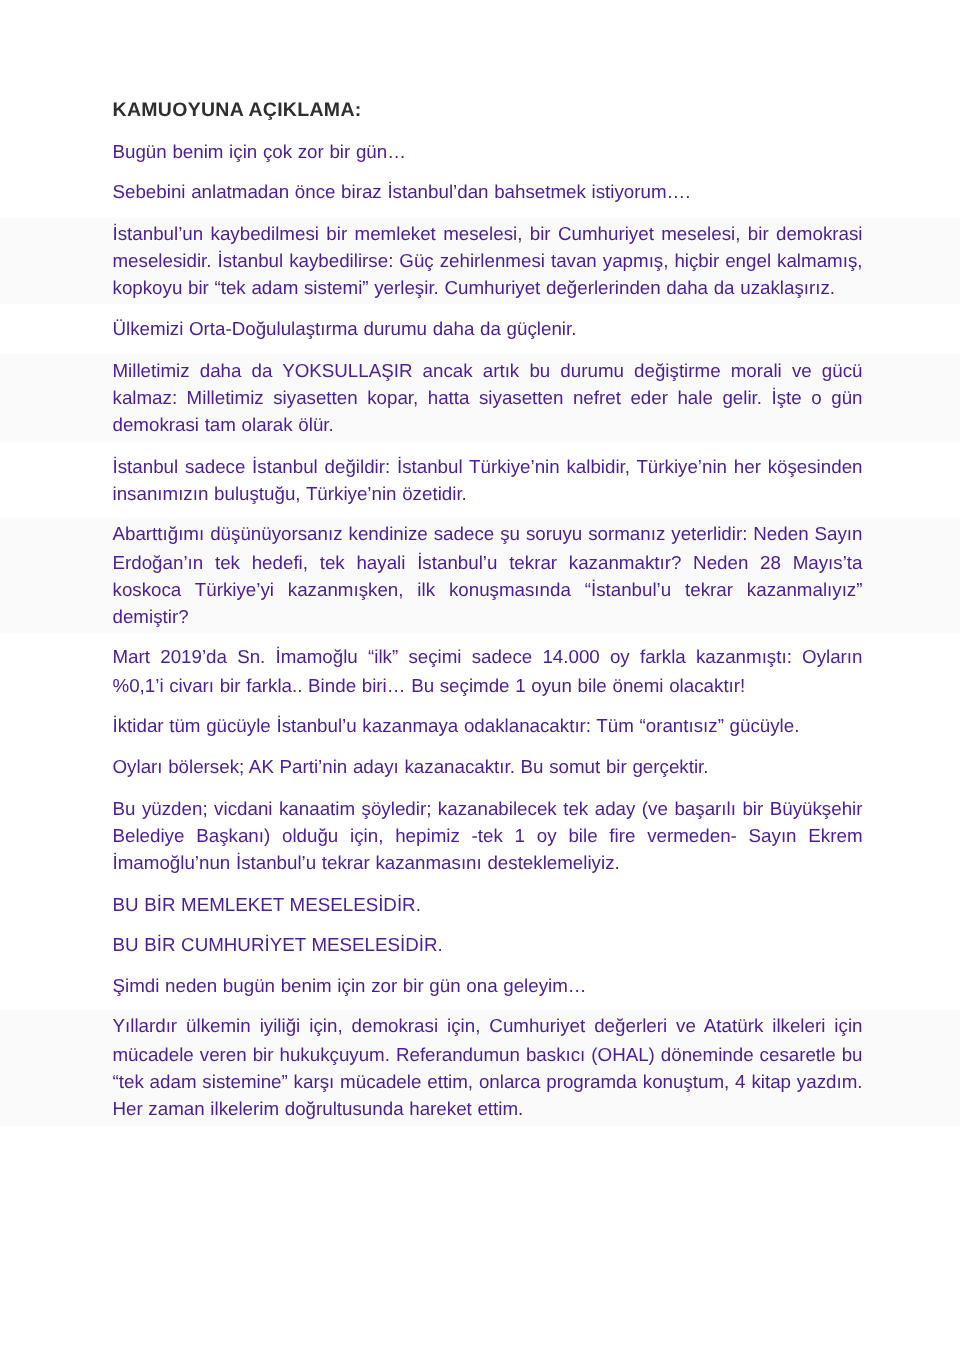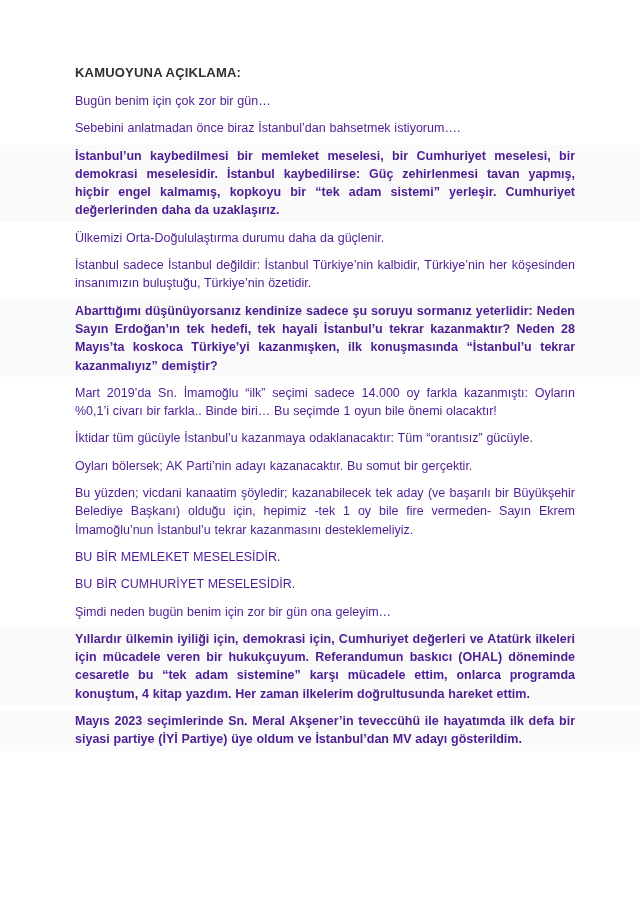--- a/index.html
+++ b/index.html
@@ -35,21 +35,20 @@
     font-size: 12.5px;
     line-height: 18.3px;
     margin: 0 0 9px 0;
     text-align: justify;
     word-spacing: 0.3px;
     color: #4c1d95;
   }
   
   .para.tint {
     position: relative;
-    font-weight: bold;
   }
   .para.tint::before {
     content: "";
     position: absolute;
     top: -2px;
     bottom: -2px;
     left: -75px;
     width: 640px;
     background: rgba(0, 0, 0, 0.02);
     z-index: -1;
@@ -58,24 +57,24 @@
 </head>
 <body>
 
 <div class="page">
   <h1 class="doc-heading">KAMUOYUNA AÇIKLAMA:</h1>
 
   <p class="para">Bugün benim için çok zor bir gün…</p>
   <p class="para">Sebebini anlatmadan önce biraz İstanbul’dan bahsetmek istiyorum….</p>
   <p class="para tint">İstanbul’un kaybedilmesi bir memleket meselesi, bir Cumhuriyet meselesi, bir demokrasi meselesidir. İstanbul kaybedilirse: Güç zehirlenmesi tavan yapmış, hiçbir engel kalmamış, kopkoyu bir “tek adam sistemi” yerleşir. Cumhuriyet değerlerinden daha da uzaklaşırız.</p>
   <p class="para">Ülkemizi Orta-Doğululaştırma durumu daha da güçlenir.</p>
+  <p class="para tint">Milletimiz daha da YOKSULLAŞIR ancak artık bu durumu değiştirme morali ve gücü kalmaz: Milletimiz siyasetten kopar, hatta siyasetten nefret eder hale gelir. İşte o gün demokrasi tam olarak ölür.</p>
   <p class="para">İstanbul sadece İstanbul değildir: İstanbul Türkiye’nin kalbidir, Türkiye’nin her köşesinden insanımızın buluştuğu, Türkiye’nin özetidir.</p>
   <p class="para tint">Abarttığımı düşünüyorsanız kendinize sadece şu soruyu sormanız yeterlidir: Neden Sayın Erdoğan’ın tek hedefi, tek hayali İstanbul’u tekrar kazanmaktır? Neden 28 Mayıs’ta koskoca Türkiye’yi kazanmışken, ilk konuşmasında “İstanbul’u tekrar kazanmalıyız” demiştir?</p>
   <p class="para">Mart 2019’da Sn. İmamoğlu “ilk” seçimi sadece 14.000 oy farkla kazanmıştı: Oyların %0,1’i civarı bir farkla.. Binde biri… Bu seçimde 1 oyun bile önemi olacaktır!</p>
   <p class="para">İktidar tüm gücüyle İstanbul’u kazanmaya odaklanacaktır: Tüm “orantısız” gücüyle.</p>
   <p class="para">Oyları bölersek; AK Parti’nin adayı kazanacaktır. Bu somut bir gerçektir.</p>
   <p class="para">Bu yüzden; vicdani kanaatim şöyledir; kazanabilecek tek aday (ve başarılı bir Büyükşehir Belediye Başkanı) olduğu için, hepimiz -tek 1 oy bile fire vermeden- Sayın Ekrem İmamoğlu’nun İstanbul’u tekrar kazanmasını desteklemeliyiz.</p>
   <p class="para">BU BİR MEMLEKET MESELESİDİR.</p>
   <p class="para">BU BİR CUMHURİYET MESELESİDİR.</p>
   <p class="para">Şimdi neden bugün benim için zor bir gün ona geleyim…</p>
   <p class="para tint">Yıllardır ülkemin iyiliği için, demokrasi için, Cumhuriyet değerleri ve Atatürk ilkeleri için mücadele veren bir hukukçuyum. Referandumun baskıcı (OHAL) döneminde cesaretle bu “tek adam sistemine” karşı mücadele ettim, onlarca programda konuştum, 4 kitap yazdım. Her zaman ilkelerim doğrultusunda hareket ettim.</p>
-  <p class="para tint">Mayıs 2023 seçimlerinde Sn. Meral Akşener’in teveccühü ile hayatımda ilk defa bir siyasi partiye (İYİ Partiye) üye oldum ve İstanbul’dan MV adayı gösterildim.</p>
 </div>
 
 </body></html>

